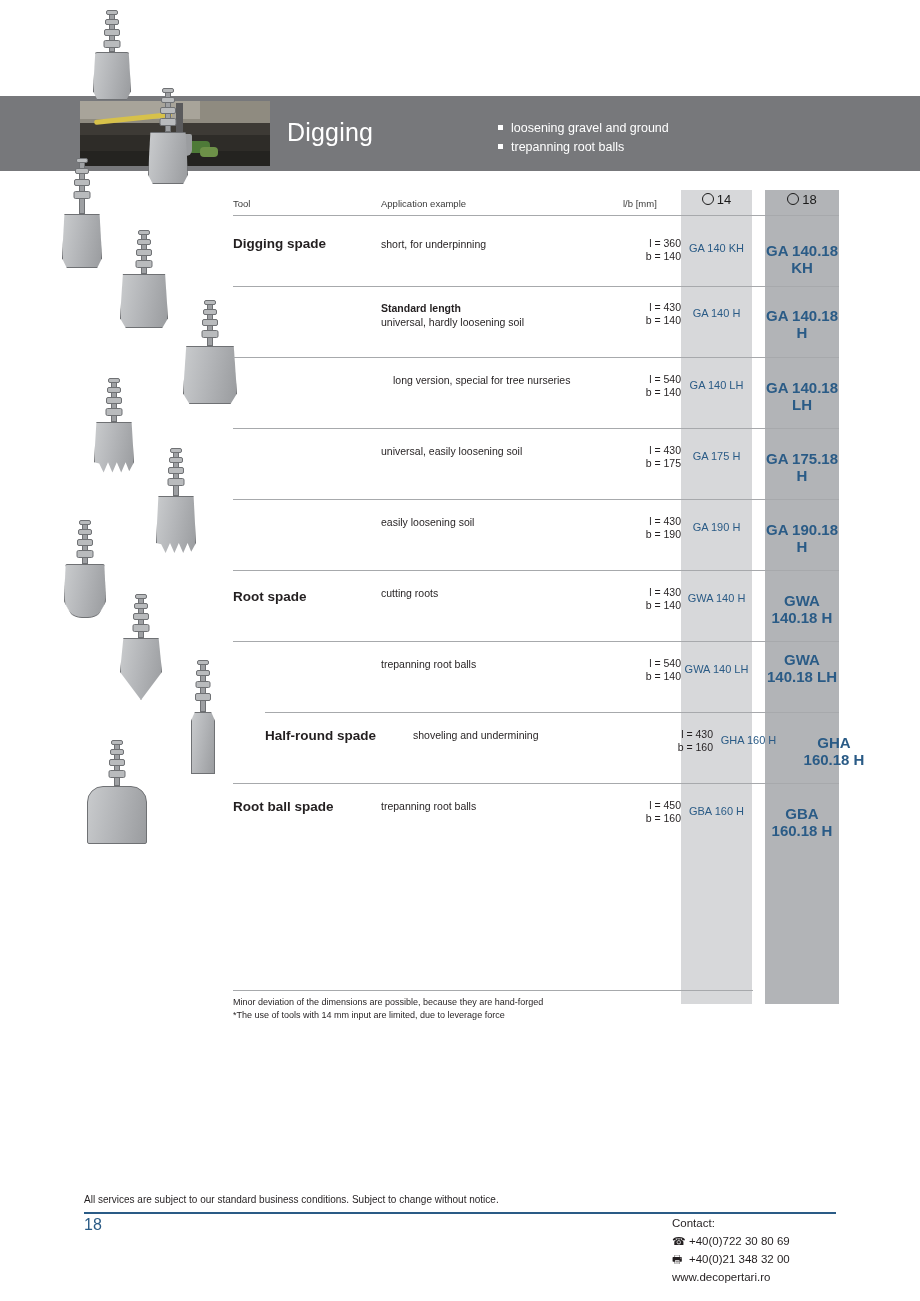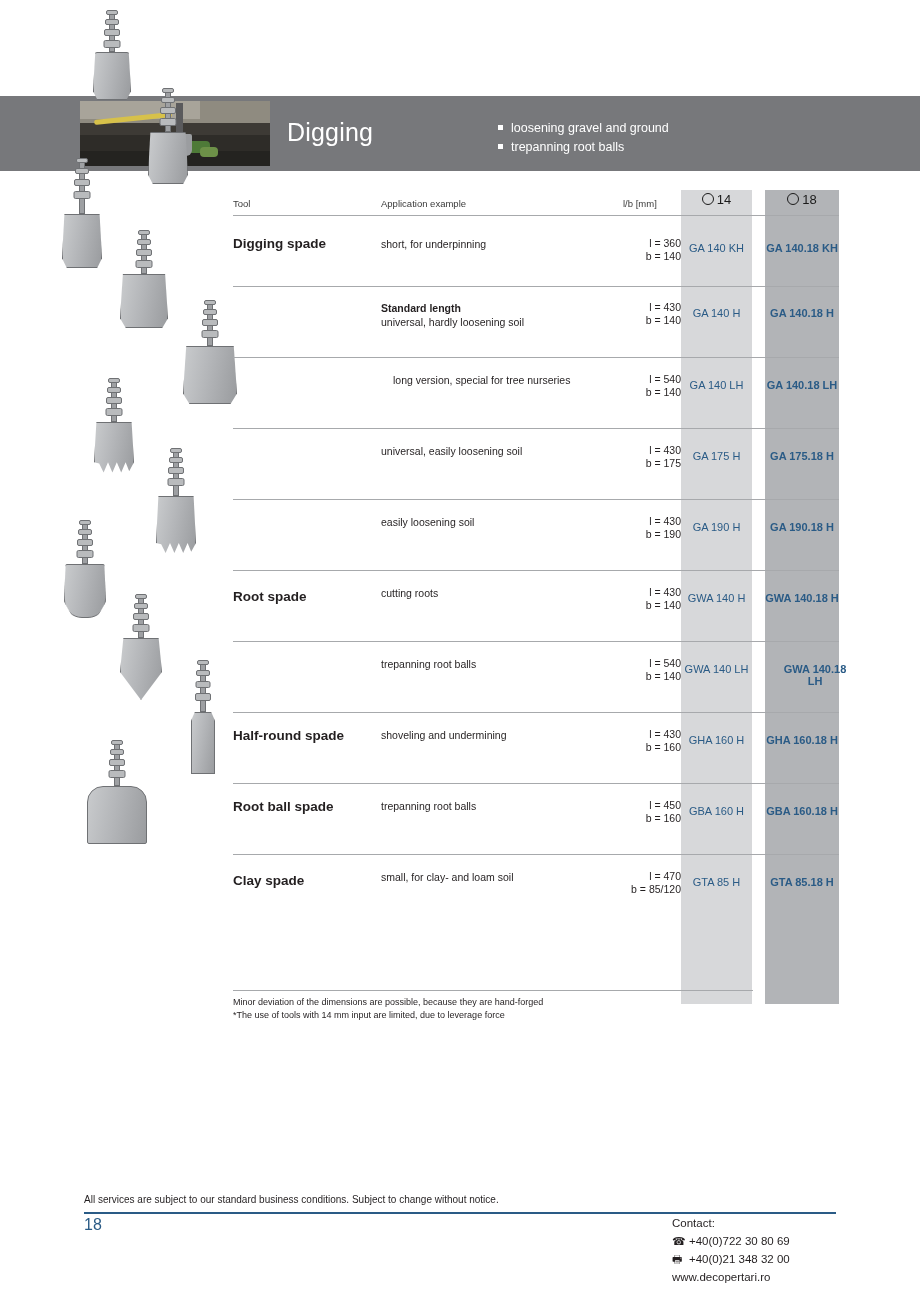--- a/index.html
+++ b/index.html
@@ -49,21 +49,21 @@
   .th-lb{position:absolute;left:390px;top:8px;font-size:9.5px;color:#3b3b3b;}
   .th-14{position:absolute;left:448px;top:2px;width:71px;text-align:center;font-size:13px;color:#1b1b1b;}
   .th-18{position:absolute;left:532px;top:2px;width:74px;text-align:center;font-size:13px;color:#1b1b1b;}
   .ring{display:inline-block;width:10px;height:10px;border:1.6px solid #1b1b1b;border-radius:50%;vertical-align:-1px;margin-right:3px;}
 
   .row{position:relative;border-top:1px solid #a7a9ac;}
   .row .cell-tool{position:absolute;left:0;font-size:13.5px;font-weight:bold;color:#231f20;line-height:16px;}
   .row .cell-app{position:absolute;left:148px;font-size:10.5px;color:#231f20;line-height:14px;}
   .row .cell-dim{position:absolute;left:390px;width:58px;text-align:right;font-size:10.5px;color:#231f20;line-height:13px;}
   .row .cell-14{position:absolute;left:448px;width:71px;text-align:center;font-size:11px;color:#2a5b86;font-weight:normal;}
-  .row .cell-18{position:absolute;left:532px;width:74px;text-align:center;font-size:11px;color:#2a5b86;font-weight:bold;}
+  .row .cell-18{position:absolute;left:532px;width:74px;text-align:center;font-size:15px;color:#2a5b86;font-weight:bold;}
 
   
   .footnotes{
     position:absolute;left:233px;top:990px;width:520px;font-size:9px;color:#231f20;line-height:12.5px;
   }
   .footnotes .fn-rule{border-top:1px solid #a7a9ac;margin-bottom:5px;}
 
   
   .bottom-text{
     position:absolute;left:84px;top:1194px;font-size:10px;color:#231f20;
@@ -281,49 +281,41 @@
     <div class="cell-dim" style="top:28px;">b = 140</div>
     <div class="cell-14" style="top:21px;">GWA 140 H</div>
     <div class="cell-18" style="top:21px;">GWA 140.18 H</div>
   </div>
 
   <div class="row" style="height:70px;">
     <div class="cell-app" style="top:15px;">trepanning root balls</div>
     <div class="cell-dim" style="top:15px;">l = 540</div>
     <div class="cell-dim" style="top:28px;">b = 140</div>
     <div class="cell-14" style="top:21px;">GWA 140 LH</div>
-    <div class="cell-18" style="top:21px;margin-left:13px;">GWA 140.18 LH</div>
-  </div>
-
-  <div class="row" style="height:70px;">
+    <div class="cell-18" style="top:9px;">GWA 140.18 LH</div>
+  </div>
+
+  <div class="row" style="height:70px;margin-left:32px;">
     <div class="cell-tool" style="top:15px;width:120px;">Half-round spade</div>
     <div class="cell-app" style="top:15px;">shoveling and undermining</div>
     <div class="cell-dim" style="top:15px;">l = 430</div>
     <div class="cell-dim" style="top:28px;">b = 160</div>
     <div class="cell-14" style="top:21px;">GHA 160 H</div>
     <div class="cell-18" style="top:21px;">GHA 160.18 H</div>
   </div>
 
   <div class="row" style="height:70px;">
     <div class="cell-tool" style="top:15px;width:120px;">Root ball spade</div>
     <div class="cell-app" style="top:15px;">trepanning root balls</div>
     <div class="cell-dim" style="top:15px;">l = 450</div>
     <div class="cell-dim" style="top:28px;">b = 160</div>
     <div class="cell-14" style="top:21px;">GBA 160 H</div>
     <div class="cell-18" style="top:21px;">GBA 160.18 H</div>
   </div>
 
-  <div class="row" style="height:70px;">
-    <div class="cell-tool" style="top:18px;">Clay spade</div>
-    <div class="cell-app" style="top:15px;">small, for clay- and loam soil</div>
-    <div class="cell-dim" style="top:15px;">l = 470</div>
-    <div class="cell-dim" style="top:28px;">b = 85/120</div>
-    <div class="cell-14" style="top:21px;">GTA 85 H</div>
-    <div class="cell-18" style="top:21px;">GTA 85.18 H</div>
-  </div>
 
 </div>
 
 <div class="footnotes">
   <div class="fn-rule"></div>
   <div>Minor deviation of the dimensions are possible, because they are hand-forged</div>
   <div>*The use of tools with 14 mm input are limited, due to leverage force</div>
 </div>
 
 <div class="bottom-text">All services are subject to our standard business conditions. Subject to change without notice.</div>

